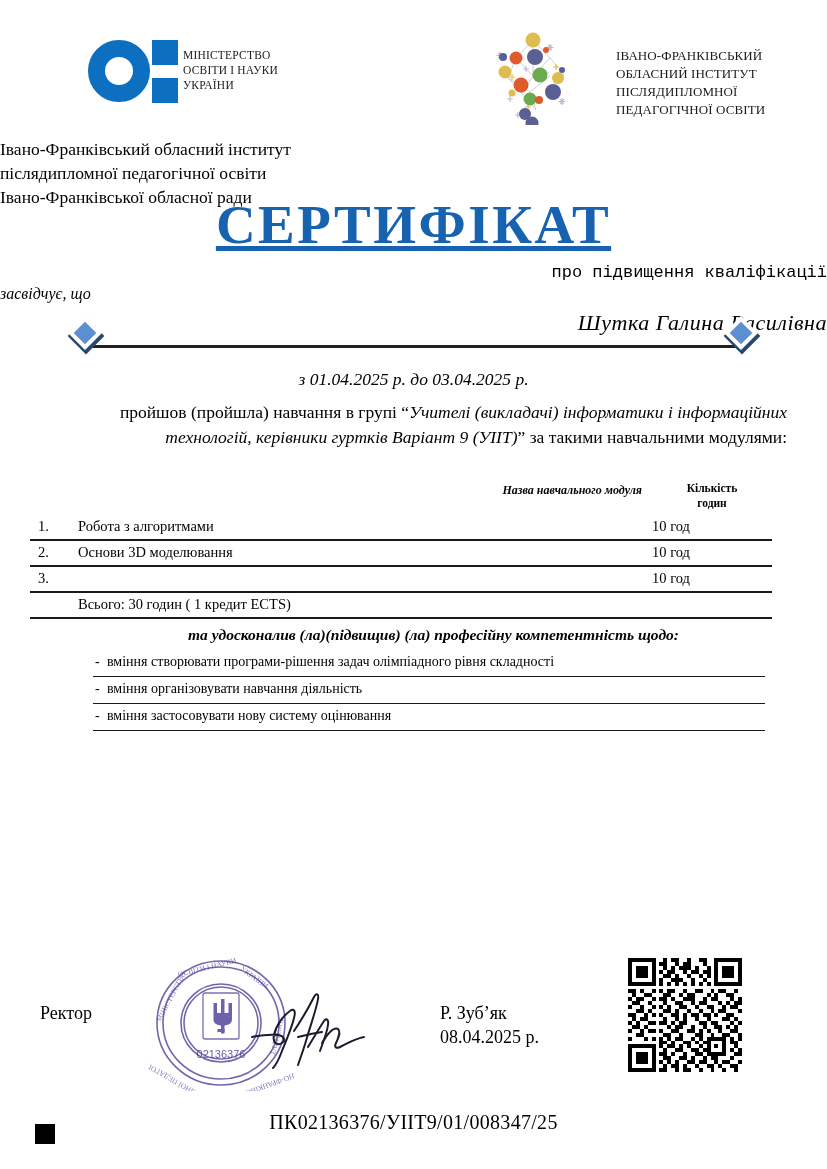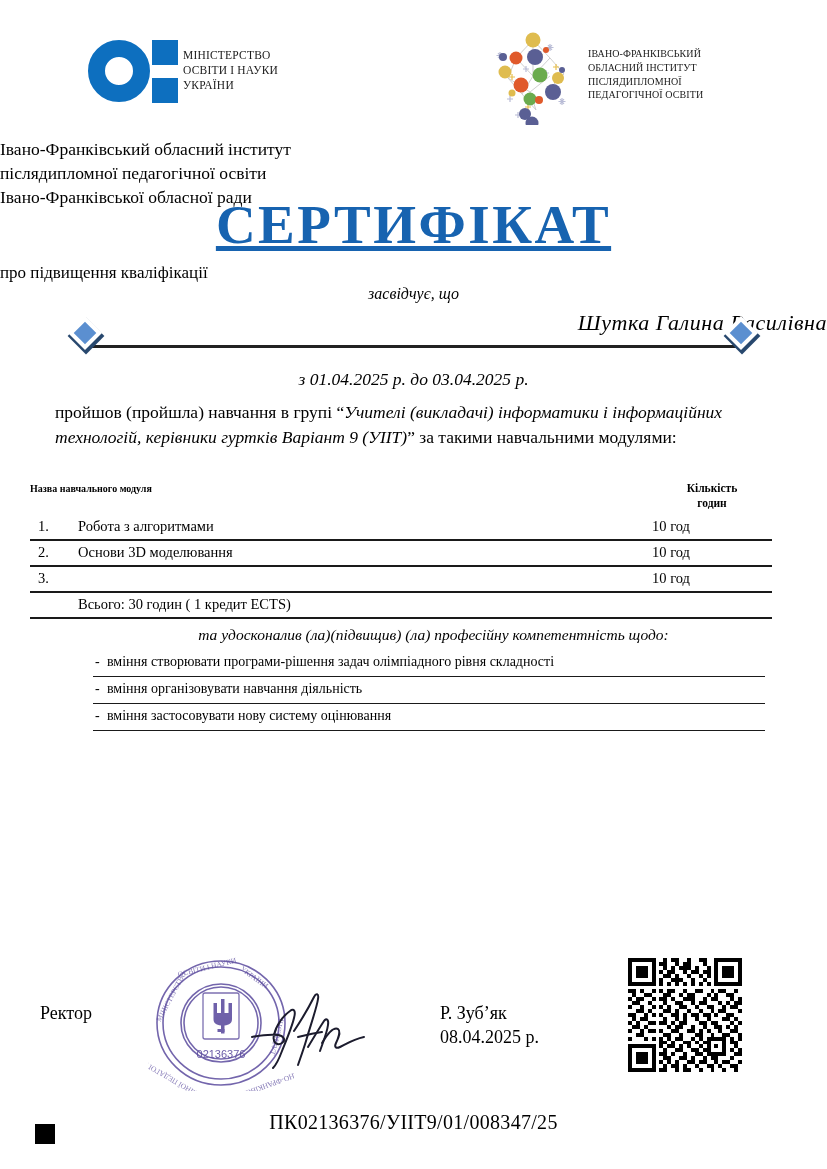--- a/index.html
+++ b/index.html
@@ -59,25 +59,26 @@
   }
 
   .ipo-block {
     position: absolute;
     left: 478px; top: 0px;
     display: flex; align-items: flex-start;
   }
   .ipo-logo { width: 110px; height: 95px; position: relative; }
   .ipo-text {
     font-family: "Liberation Serif", "DejaVu Serif", serif;
-    font-size: 10px;
+    font-size: 13px;
     line-height: 1.38;
     letter-spacing: 0.1px;
     color: #1a1a1a;
     padding-top: 17px;
+    margin-left: 28px;
     white-space: pre-line;
   }
 
   
   .inst-title {
     position: absolute;
     top: 138px; left: 0; right: 0;
     text-align: left;
     font-size: 17.5px;
     line-height: 1.37;
@@ -94,27 +95,27 @@
     color: #1763b0;
     letter-spacing: 2.5px;
     line-height: 1.0;
     text-decoration: underline;
   }
 
   
   .subtitle1 {
     position: absolute;
     top: 263px; left: 0; right: 0;
-    text-align: left;
+    text-align: right;
     font-size: 17px;
+    font-family: Liberation Mono, monospace;
   }
   .subtitle2 {
     position: absolute;
     top: 285px; left: 0; right: 0;
-    text-align: center;
     font-size: 16px;
     font-style: italic;
   }
 
   
   .name-row {
     position: absolute;
     top: 310px; left: 0; right: 0;
     height: 48px;
   }
@@ -160,42 +161,43 @@
     top: 369px; left: 0; right: 0;
     text-align: center;
     font-size: 17.5px;
     font-style: italic;
   }
 
   
   .group-para {
     position: absolute;
     top: 400px; left: 55px; right: 40px;
-    text-align: left;
+    text-align: right;
     font-size: 17.5px;
     line-height: 1.43;
   }
   .group-para .grp { font-style: italic; }
 
   
   .mod-table {
     position: absolute;
     top: 483px; left: 30px; width: 742px;
   }
   .tbl-head {
     position: relative;
     height: 32px;
   }
   .tbl-head .th-name {
     position: absolute;
     left: 0; right: 130px;
-    text-align: left;
-    font-size: 10px;
+    text-align: right;
+    font-size: 12px;
     font-weight: bold;
     top: 0;
+    font-style: italic;
   }
   .tbl-head .th-hours {
     position: absolute;
     right: 0; width: 120px;
     text-align: center;
     font-size: 11.5px;
     font-weight: bold;
     line-height: 1.3;
     top: -2px;
     white-space: pre-line;
@@ -233,21 +235,21 @@
     left: 48px; top: 3px;
     font-size: 14.5px;
   }
 
   
   .comp-title {
     position: absolute;
     top: 626px; left: 0; right: 0;
     text-align: center;
     font-size: 15.5px;
-    font-weight: normal;
+    font-weight: bold;
     font-style: italic;
     margin-left: 40px;
   }
   .comp-list {
     position: absolute;
     top: 650px; left: 93px; width: 672px;
   }
   .comp-item {
     position: relative;
     height: 27px;

